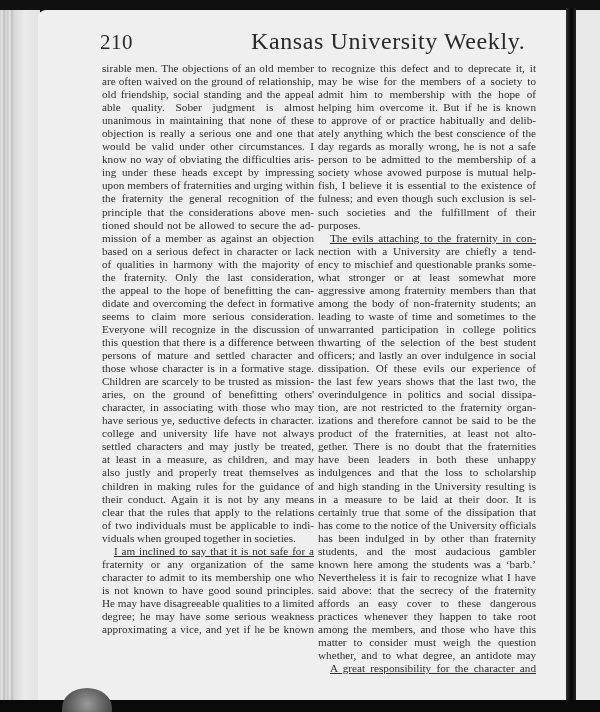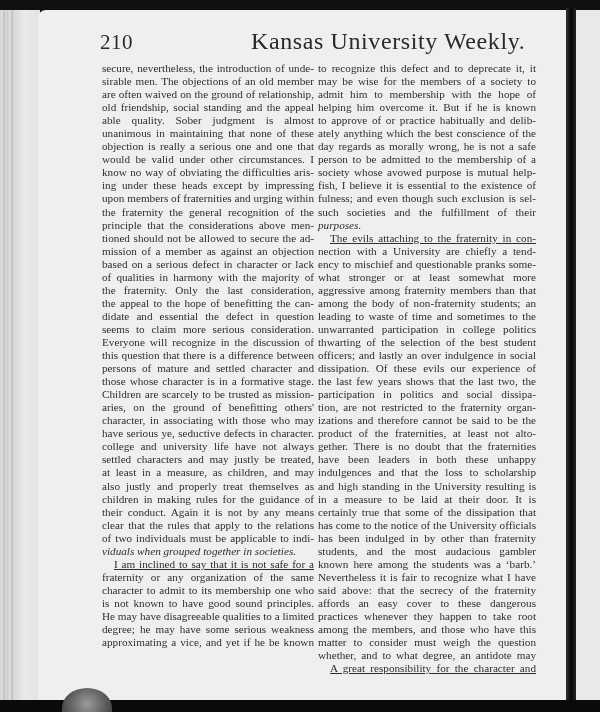--- a/index.html
+++ b/index.html
@@ -55,60 +55,59 @@
   .column {
     position: absolute; top: 62px; width: 212px;
     font-size: 11.2px; line-height: 13.05px; color: #2e2e2e;
   }
   .col-left { left: 102px; }
   .col-right { left: 318px; width: 218px; }
   .line {
     display: block; white-space: nowrap;
     text-align: justify; text-align-last: justify;
   }
-  .line.last { text-align-last: left; font-style: italic; }
+  .line.last { text-align-last: left; }
   .line.indent { padding-left: 12px; text-decoration: underline; }
 </style>
 </head>
 <body>
 
 <div class="top-shadow"></div>
 <div class="page-edges"></div>
 <div class="page"></div>
 <div class="gutter"></div>
 <div class="next-page"></div>
 <div class="bottom-shadow"></div>
 <div class="thumb"></div>
 
 <div class="header">
   <span class="page-number">210</span>
   <span class="running-title">Kansas University Weekly.</span>
 </div>
 
 <div class="column col-left" id="col-0">
-    <span class="line">secure, nevertheless, the introduction of unde-</span>
     <span class="line">sirable men.  The objections of an old member</span>
     <span class="line">are often waived on the ground of relationship,</span>
     <span class="line">old friendship, social standing and the appeal</span>
     <span class="line">able quality.   Sober judgment is almost</span>
     <span class="line">unanimous in maintaining that none of these</span>
     <span class="line">objection is really a serious one and one that</span>
     <span class="line">would be valid under other circumstances.  I</span>
     <span class="line">know no way of obviating the difficulties aris-</span>
     <span class="line">ing under these heads except by impressing</span>
     <span class="line">upon members of fraternities and urging within</span>
     <span class="line">the fraternity the general recognition of the</span>
     <span class="line">principle that the considerations above men-</span>
     <span class="line">tioned should not be allowed to secure the ad-</span>
     <span class="line">mission of a member as against an objection</span>
     <span class="line">based on a serious defect in character or lack</span>
     <span class="line">of qualities in harmony with the majority of</span>
     <span class="line">the fraternity.   Only the last consideration,</span>
     <span class="line">the appeal to the hope of benefitting the can-</span>
-    <span class="line">didate and essential the defect in question</span>
+    <span class="line">didate and overcoming the defect in formative</span>
     <span class="line">seems to claim more serious consideration.</span>
     <span class="line">Everyone will recognize in the discussion of</span>
     <span class="line">this question that there is a difference between</span>
     <span class="line">persons of mature and settled character and</span>
     <span class="line">those whose character is in a formative stage.</span>
     <span class="line">Children are scarcely to be trusted as mission-</span>
     <span class="line">aries, on the ground of benefitting others'</span>
     <span class="line">character, in associating with those who may</span>
     <span class="line">have serious ye, seductive defects in character.</span>
     <span class="line">college and university life have not always</span>
@@ -147,21 +146,21 @@
     <span class="line">ency to mischief and questionable pranks some-</span>
     <span class="line">what stronger or at least somewhat more</span>
     <span class="line">aggressive among fraternity members than that</span>
     <span class="line">among the body of non-fraternity students; an</span>
     <span class="line">leading to waste of time and sometimes to the</span>
     <span class="line">unwarranted participation in college politics</span>
     <span class="line">thwarting of the selection of the best student</span>
     <span class="line">officers; and lastly an over indulgence in social</span>
     <span class="line">dissipation.   Of these evils our experience of</span>
     <span class="line">the last few years shows that the last two, the</span>
-    <span class="line">participation in politics and social dissipa-</span>
+    <span class="line">overindulgence in politics and social dissipa-</span>
     <span class="line">tion, are not restricted to the fraternity organ-</span>
     <span class="line">izations and therefore cannot be said to be the</span>
     <span class="line">product of the fraternities, at least not alto-</span>
     <span class="line">gether.   There is no doubt that the fraternities</span>
     <span class="line">have been leaders in both these unhappy</span>
     <span class="line">indulgences and that the loss to scholarship</span>
     <span class="line">and high standing in the University resulting is</span>
     <span class="line">in a measure to be laid at their door.   It is</span>
     <span class="line">certainly true that some of the dissipation that</span>
     <span class="line">has come to the notice of the University officials</span>

